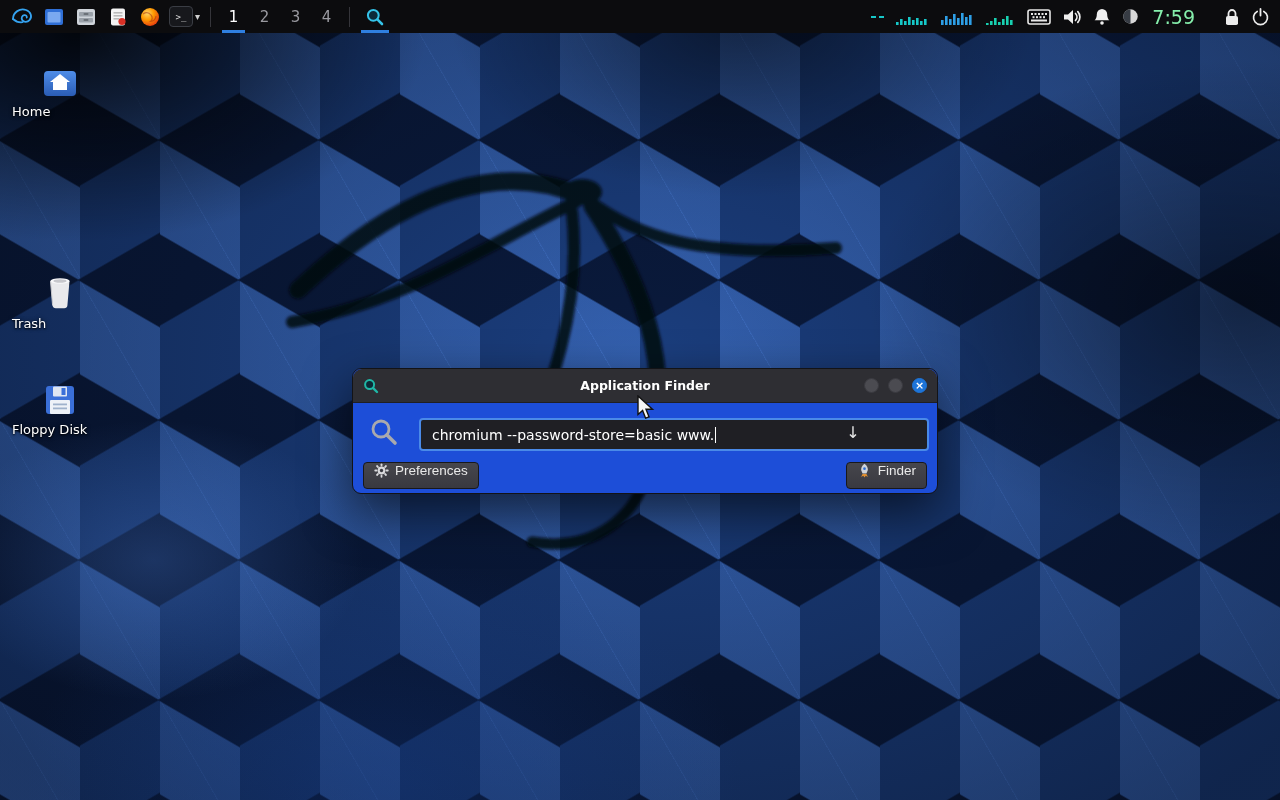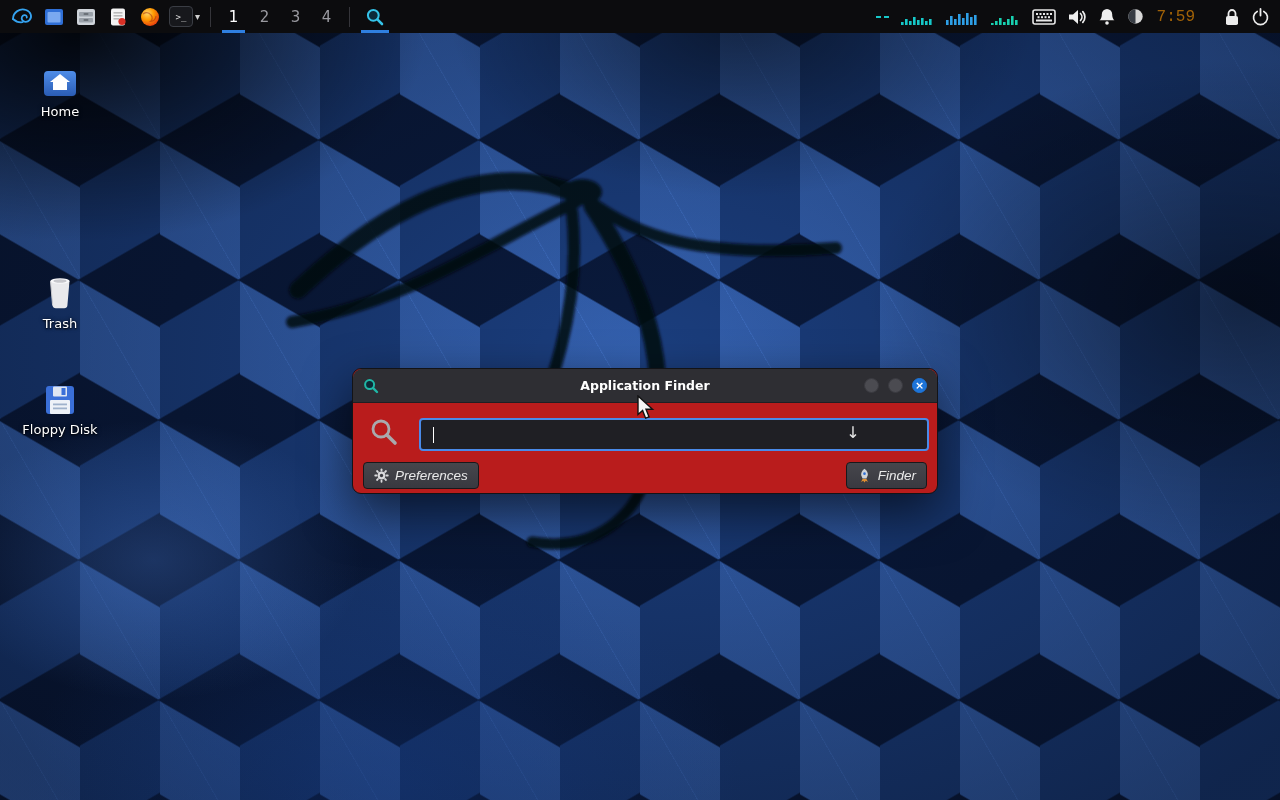--- a/index.html
+++ b/index.html
@@ -44,33 +44,33 @@
   .caret-glyph { color:#cfcfcf; font-size:10px; margin-left:2px; }
   .sep { width:1px; height:20px; background:#35353a; margin:0 7px; }
   .ws { position:relative; width:31px; height:33px; display:flex; align-items:center;
         justify-content:center; font-size:15px; color:#9a9aa0; }
   .ws.active { color:#ffffff; }
   .ws.active::after, .task::after { content:""; position:absolute; left:4px; right:4px;
         bottom:0; height:3px; background:#2f7fe0; }
   .task { position:relative; width:36px; height:33px; display:flex; align-items:center;
           justify-content:center; }
   .panel-right { margin-left:auto; display:flex; align-items:center; gap:11px; padding-right:4px; }
-  .clock { color:#a16207; font-size:16px; padding:0 2px;font-family:Liberation Mono, monospace; }
+  .clock { color:#86efac; font-size:19px; padding:0 2px; }
   .gap-left { margin-left:16px; }
   .tray { display:flex; align-items:center; justify-content:center; height:33px; }
 
   
-  .dicon { position:absolute; left:12px; width:96px; z-index:10; text-align:center; cursor:default; }
+  .dicon { position:absolute; left:12px; width:96px; z-index:10; text-align:left; cursor:default; }
   .dimg { height:42px; display:flex; align-items:flex-end; justify-content:center; }
   .dlabel { margin-top:7px; color:#ffffff; font-size:13px; line-height:1.15;
             text-shadow:0 1px 2px rgba(0,0,0,.95), 0 0 4px rgba(0,0,0,.7); }
 
   
   .finder { position:absolute; left:352px; top:368px; width:586px; height:126px; z-index:60;
-            background:#b91c1c; border:1px solid #131316; border-radius:9px;
+            background:#1d4ed8; border:1px solid #131316; border-radius:9px;
             box-shadow:0 18px 48px rgba(0,0,0,.6); }
   .titlebar { position:relative; height:34px; display:flex; align-items:center;
               padding:0 10px; background:#2e2e33; border-bottom:1px solid #1f1f23;
               border-radius:9px 9px 0 0; }
   .title { position:absolute; left:0; right:0; text-align:center; font-size:12.5px;
            font-weight:bold; color:#ffffff; pointer-events:none; }
   .winbtns { margin-left:auto; display:flex; align-items:center; gap:9px; z-index:2; }
   .winbtn { width:15px; height:15px; border-radius:50%; background:#4b4b51;
             border:1px solid #3a3a40; }
   .winbtn.close { background:#1d74d8; border-color:#1d74d8; color:#fff; font-size:11px;
@@ -79,23 +79,23 @@
   .search-glyph { position:absolute; left:16px; top:48px; }
   .entry { position:absolute; left:66px; top:49px; width:510px; height:33px;
            background:#1f1f24; border:2px solid #4a8ae8; border-radius:4px;
            display:flex; align-items:center; padding:0 26px 0 11px;
            color:#ffffff; font-size:14px; white-space:nowrap; overflow:hidden; }
   .caret { width:1px; height:16px; background:#ffffff; margin-left:1px;
            animation:blink 1.1s steps(1) infinite; }
   @keyframes blink { 0%,55% {opacity:1;} 56%,100% {opacity:0;} }
   .entry-arrow { position:absolute; right:73px; top:54px; color:#e6e6e6; font-size:16px;
                  width:22px; text-align:center; }
-  .btn { position:absolute; top:93px; height:27px; display:flex; align-items:center;
+  .btn { position:absolute; top:93px; height:27px; display:flex; 
          gap:6px; padding:0 10px; background:linear-gradient(#46464c,#393940);
-         border:1px solid #18181b; border-radius:4px; color:#e9e9e9; font-size:13.5px;font-style:italic; }
+         border:1px solid #18181b; border-radius:4px; color:#e9e9e9; font-size:13.5px; }
   .btn-prefs { left:10px; }
   .btn-launch { right:10px; }
 
   .cursor { position:absolute; left:637px; top:395px; z-index:200; pointer-events:none; }
 </style>
 </head>
 <body>
 
 <div class="stage">
 
@@ -182,20 +182,21 @@
     </div>
 
     <span class="search-glyph">
       <svg width="30" height="30" viewBox="0 0 30 30">
         <circle cx="12" cy="12" r="8" fill="none" stroke="#a9a9ad" stroke-width="2.8"></circle>
         <line x1="18" y1="18" x2="26" y2="26" stroke="#a9a9ad" stroke-width="3.6" stroke-linecap="round"></line>
       </svg>
     </span>
 
     <div class="entry">
+      <span>chromium --password-store=basic www.</span>
       <span class="caret"></span>
     </div>
     <span class="entry-arrow">↓</span>
 
     <button class="btn btn-prefs">
       <span style="display:flex;">
         <svg width="15" height="15" viewBox="0 0 20 20">
           <g fill="#d9d9dc">
             <circle cx="10" cy="10" r="5.2"></circle>
             <rect x="8.8" y="0.5" width="2.4" height="4" rx="1"></rect>

